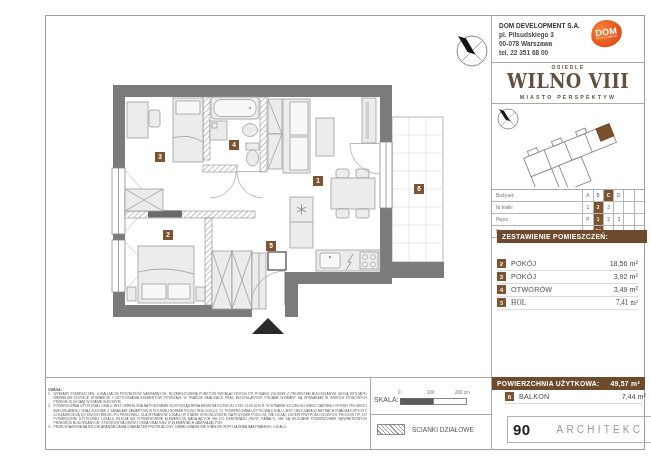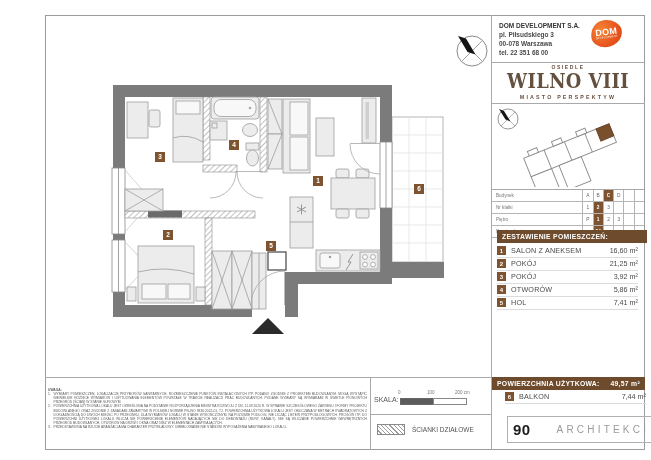--- a/index.html
+++ b/index.html
@@ -304,41 +304,36 @@
       <div class="tcell sel">34</div>
       <div class="tcell"></div>
       <div class="tcell"></div>
       <div class="tcell"></div>
       <div class="tcell"></div>
     </div>
   </div>
 
   <div class="brownbar" style="left:497px;top:230px;width:150px;height:13px;">ZESTAWIENIE POMIESZCZEŃ:</div>
 
-  <div class="roomrow" style="top:244px;">
-    <span class="no">1</span>
-    <span class="nm">SALON Z ANEKSEM</span>
-    <span class="ar">16,60 m²</span>
-  </div>
   <div class="roomrow" style="top:257px;">
     <span class="no">2</span>
     <span class="nm">POKÓJ</span>
-    <span class="ar">21,25 m²</span>
+    <span class="ar">18,56 m²</span>
   </div>
   <div class="roomrow" style="top:270px;">
     <span class="no">3</span>
     <span class="nm">POKÓJ</span>
     <span class="ar">3,92 m²</span>
   </div>
   <div class="roomrow" style="top:283px;">
     <span class="no">4</span>
     <span class="nm">OTWORÓW</span>
-    <span class="ar">5,86 m²</span>
-  </div>
-  <div class="roomrow" style="top:296px;">
+    <span class="ar">3,49 m²</span>
+  </div>
+  <div class="roomrow" style="top:296px;font-family:Liberation Serif, serif;">
     <span class="no">5</span>
     <span class="nm">HOL</span>
     <span class="ar">7,41 m²</span>
   </div>
 
   <div class="brownbar" id="sumbar">
     <span>POWIERZCHNIA UŻYTKOWA:</span>
     <span>49,57 m²</span>
   </div>
   <div class="roomrow" style="top:390px;left:497px;width:141px;margin-left:8px;">

